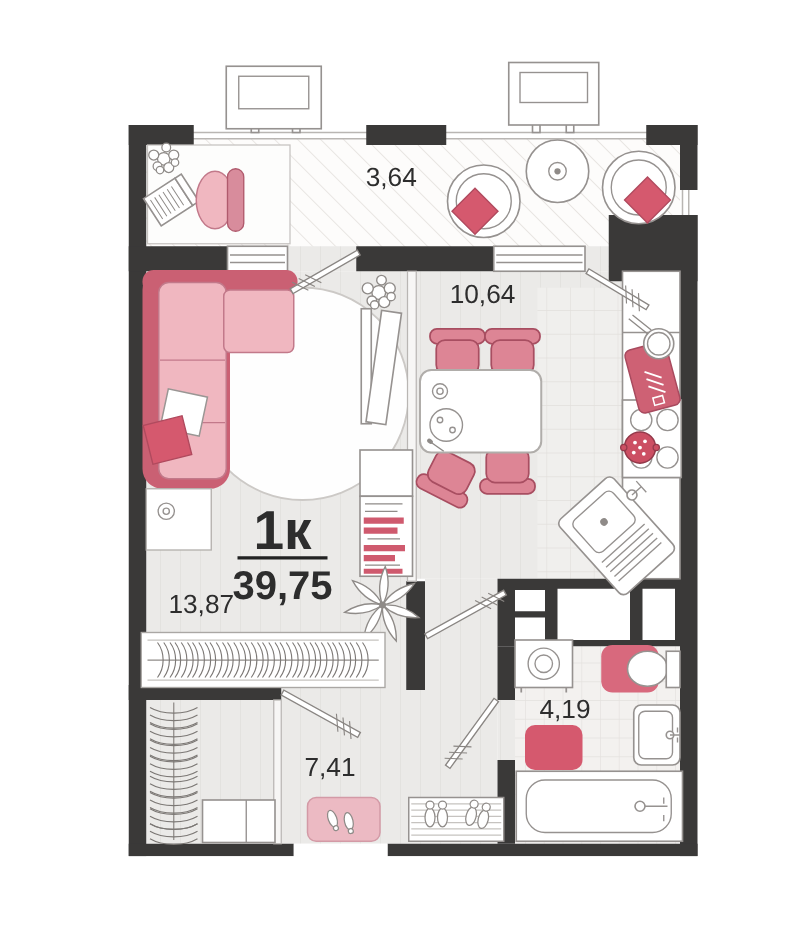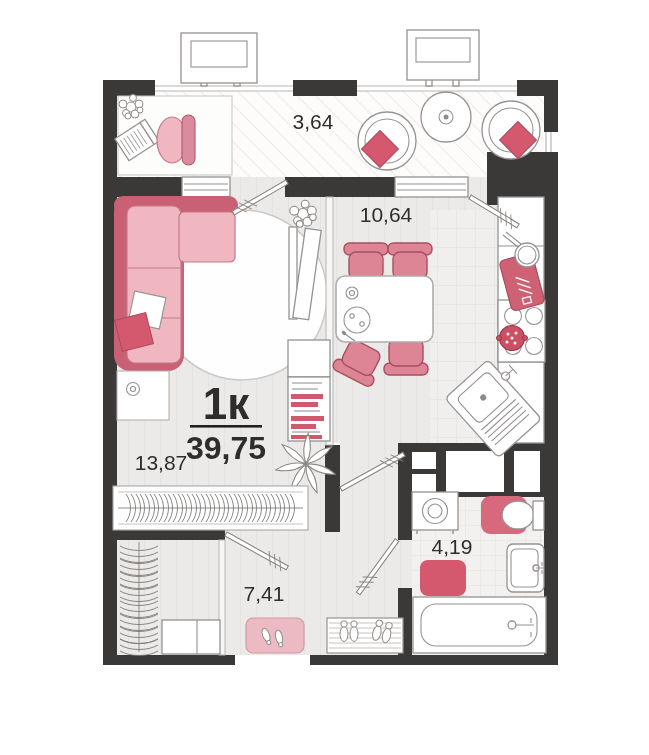--- a/index.html
+++ b/index.html
@@ -1,17 +1,17 @@
 <!DOCTYPE html>
 <html><head>
 <meta charset="utf-8">
 <style>
   html,body{margin:0;padding:0;background:#fff;}
   .stage{position:relative;width:649px;height:665px;background:#fff;overflow:hidden;
-         font-family:"Liberation Sans",sans-serif;}
+         font-family:"Liberation Sans",sans-serif;margin-top:20px;}
   svg{position:absolute;left:0;top:0;}
   .w{fill:#3a3938;}
   .o{fill:#fff;stroke:#969290;stroke-width:1.3;}
   .ol{fill:none;stroke:#969290;stroke-width:1.1;}
   .lt{fill:none;stroke:#c6c3c0;stroke-width:1;}
   .pinkL{fill:#f0b7c0;stroke:#c2798a;stroke-width:1.2;}
   .pinkD{fill:#d5596e;stroke:#b04a5e;stroke-width:1.1;}
   .chair{fill:#dd8595;stroke:#a84e61;stroke-width:1.4;}
   text{fill:#2d2d2d;}
   .room{font-size:21px;}

